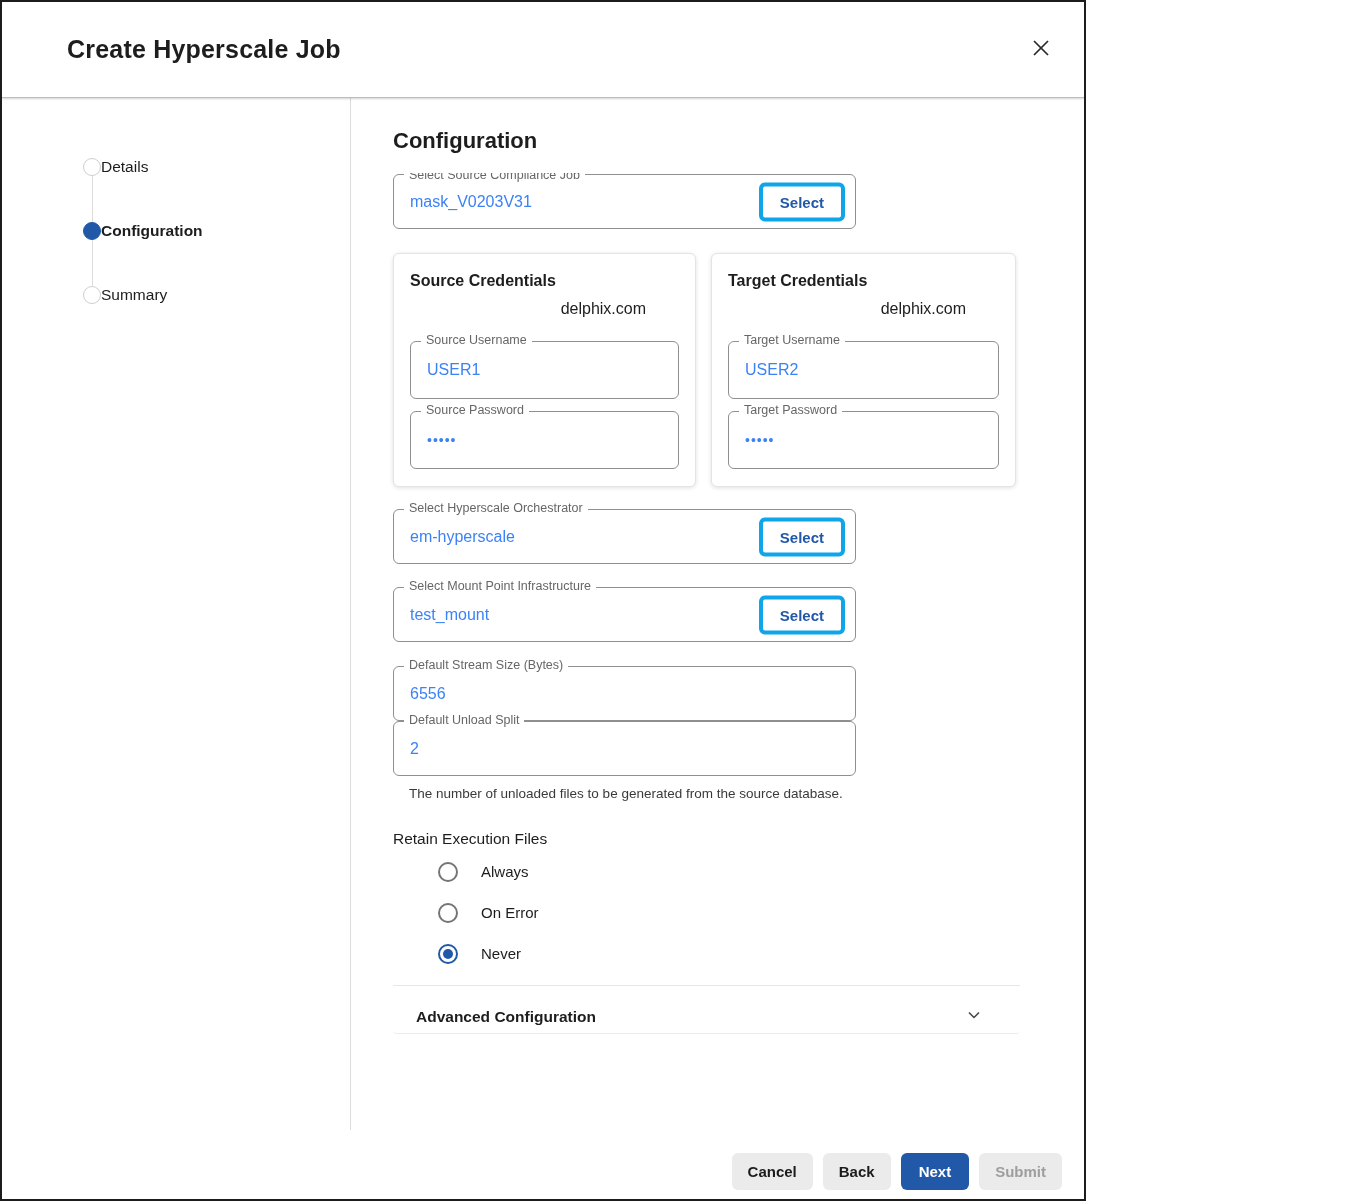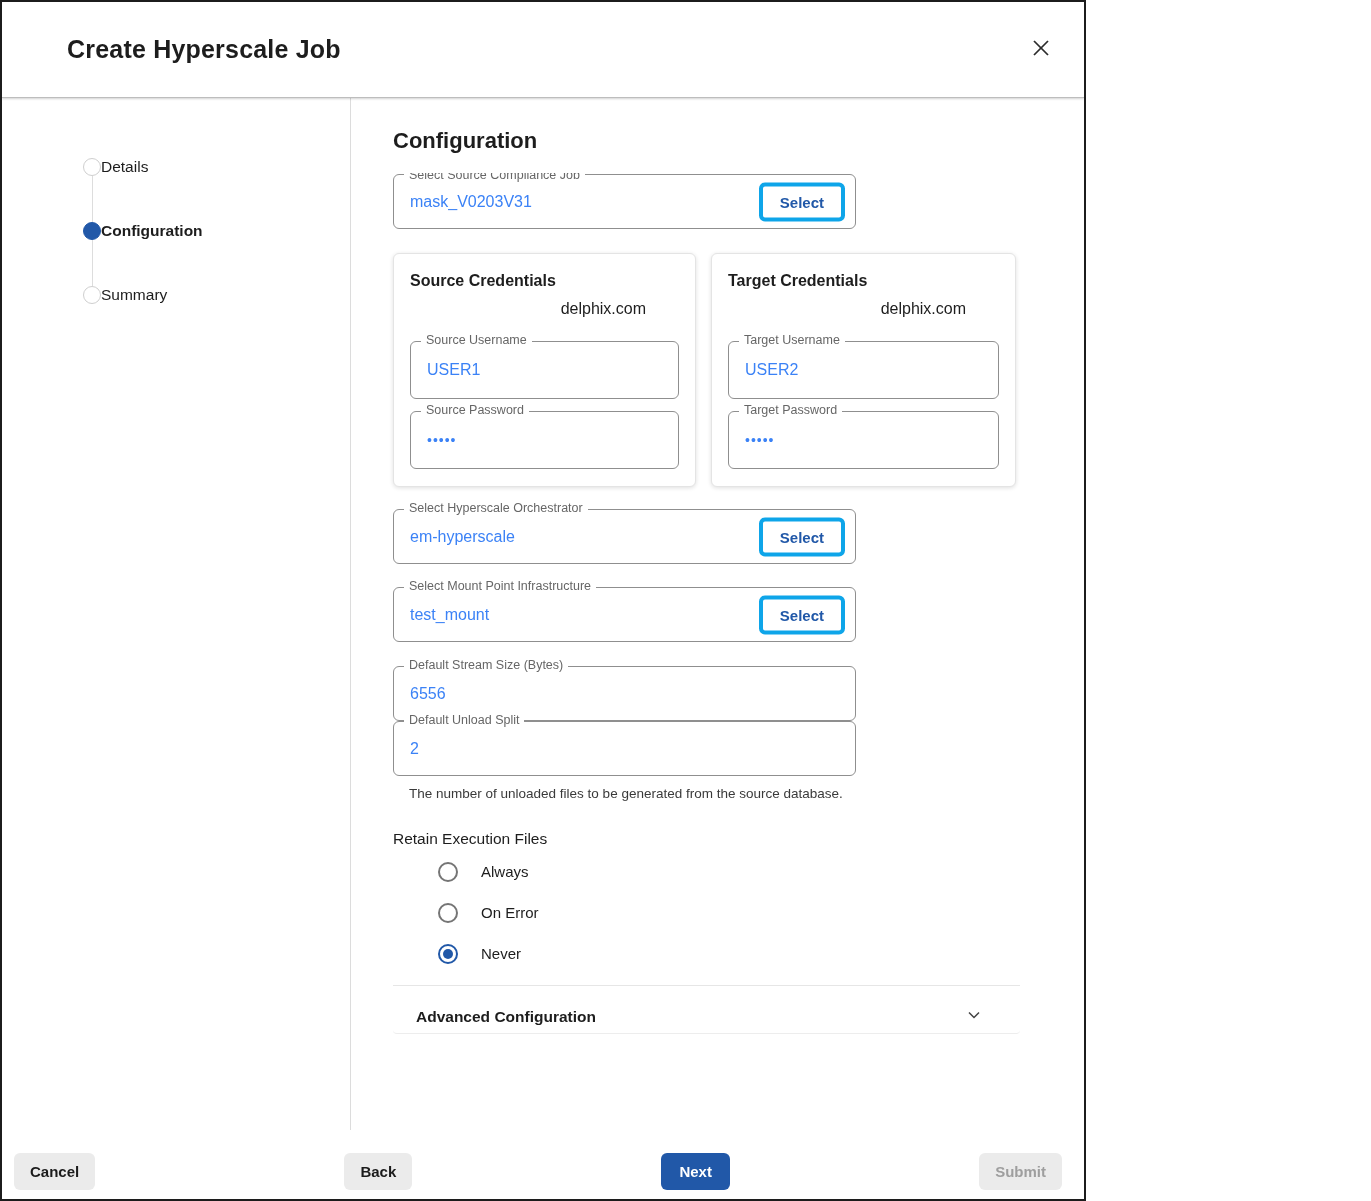--- a/index.html
+++ b/index.html
@@ -73,22 +73,22 @@
                            transform:translate(-50%,-50%); border-radius:50%; background:#2158a8; }
   .radio-label { font-size:15px; }
 
   
   .accordion { margin-top:7px; border-top:1px solid #e6e6e6; border-bottom:1px solid #ededed;
                border-radius:0 0 4px 4px; height:49px; display:flex; align-items:center;
                justify-content:space-between; padding:16px 38px 0 23px; cursor:pointer; background:#fff; }
   .accordion-title { font-size:15.5px; font-weight:700; }
 
   
-  .footer { height:69px; flex:none; display:flex; justify-content:space-between; align-items:center;
-            gap:10px; padding:14px 22px 0 12px; background:#fff; }
+  .footer { height:69px; flex:none; display:flex; justify-content:flex-end; align-items:center;
+            gap:10px; padding:14px 22px 0 0; background:#fff; }
   .btn { border:none; border-radius:6px; font-family:inherit; font-size:15px; font-weight:700;
          padding:10px 16px; cursor:pointer; }
   .btn.grey { background:#ebebeb; color:#1b1b1b; }
   .btn.primary { background:#2158a8; color:#fff; padding:10px 18px; }
   .btn.disabled { background:#ebebeb; color:#9e9e9e; cursor:default; }
 </style>
 </head>
 <body>
 
 <div class="dialog">

